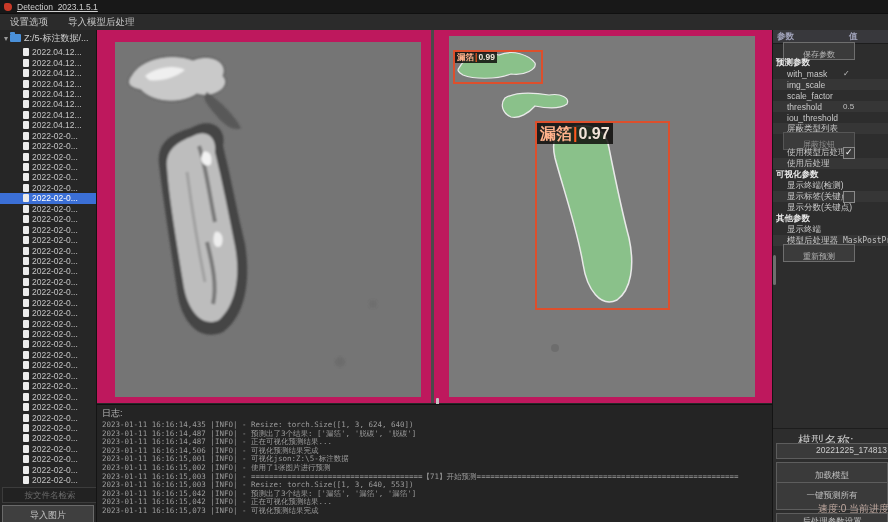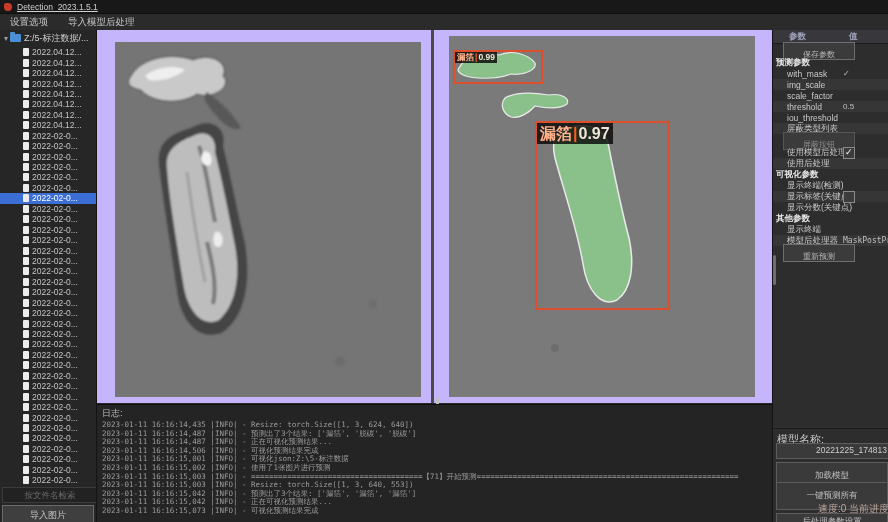--- a/index.html
+++ b/index.html
@@ -29,21 +29,21 @@
   .file-icon{width:6px;height:8px;background:#ececec;border-radius:1px;margin-right:3px;flex:none;}
   .ti-label{overflow:hidden;}
   .search{position:absolute;left:2px;bottom:19px;width:88px;height:14px;background:#222;
           border:1px solid #3c3c3c;color:#bbb;font-size:8.5px;padding:0 3px;text-align:center;}
   .search::placeholder{color:#6b6b6b;}
   .import-btn{position:absolute;left:2px;bottom:-3px;width:92px;height:20px;background:#3f3f3f;
           border:1px solid #6a6a6a;color:#c2c2c2;font-size:9px;}
 
   
   .center{position:absolute;left:97px;top:30px;width:675px;height:492px;}
-  .viewer{position:absolute;left:0;top:0;width:675px;height:373px;background:#c4b5fd;}
+  .viewer{position:absolute;left:0;top:0;width:675px;height:373px;background:#be185d;}
   .photo{position:absolute;background:#757575;overflow:hidden;}
   .photo-left{left:18px;top:12px;width:306px;height:355px;}
   .photo-right{left:352px;top:6px;width:306px;height:361px;background:#7a7a7a;}
   .ph-svg{position:absolute;left:0;top:0;}
   .vdivider{position:absolute;left:334px;top:0;width:3px;height:373px;background:#4a4a4a;}
   .splitter{position:absolute;left:339px;top:368px;width:3px;height:14px;background:#c2c2c2;border-radius:1px;}
 
   .det-box{position:absolute;border:2px solid #dd4f2c;}
   .b1{left:4px;top:14px;width:86px;height:30px;}
   .b2{left:47px;top:52px;width:76px;height:32px;}
@@ -58,37 +58,37 @@
   .log-title{font-size:9px;color:#b8b8b8;padding:2px 0 1px 5px;}
   .log-lines{padding-left:5px;}
   .log-line{font-family:"DejaVu Sans Mono","Liberation Mono",monospace;font-size:7.5px;line-height:8.6px;
             color:#9c9c9c;white-space:nowrap;}
 
   
   .rightpanel{position:absolute;left:772px;top:30px;width:116px;height:492px;background:#2d2d2d;
               border-left:1px solid #141414;overflow:hidden;}
   .phead{position:relative;height:13px;background:#38383c;border-bottom:1px solid #1d1d1d;}
   .ph-param,.ph-value{position:absolute;top:1px;font-size:8.5px;font-weight:bold;color:#a2a4bc;}
-  .ph-param{left:4px;margin-left:12px;} .ph-value{left:76px;}
+  .ph-param{left:4px;} .ph-value{left:76px;}
   .prows{position:absolute;left:0;top:14px;width:116px;}
   .p-section{height:11px;line-height:11px;font-size:8.5px;font-weight:bold;color:#e8e8e8;padding-left:3px;}
   .p-row{height:11px;display:flex;align-items:center;}
   .p-row.band{background:#363636;}
   .p-label{font-size:8.5px;color:#c9c9c9;padding-left:14px;flex:none;white-space:nowrap;}
   .p-value{position:absolute;left:70px;font-size:8px;color:#c0c0c0;white-space:nowrap;}
   .p-btnrow{height:13px;display:flex;align-items:center;}
   .p-btn{margin-left:10px;width:72px;height:11px;background:#3b3b3b;border:1px solid #6e6e6e;
          color:#b8b8b8;font-size:8px;line-height:8px;padding:8px;}
   .p-btn.dis{color:#8a8a8a;border-color:#565656;}
   .checkbox{width:10px;height:10px;background:#3c3c3c;border:1px solid #8a8a8a;position:relative;}
   .checkbox.checked::after{content:"✓";position:absolute;left:1px;top:-1px;color:#fff;font-size:9px;}
   .pscroll{position:absolute;left:0;top:225px;width:3px;height:30px;background:#6e6e6e;border-radius:2px;}
 
   .model-section{position:absolute;left:0;top:398px;width:116px;height:94px;border-top:1px solid #1d1d1d;}
-  .mn-label{font-size:11px;color:#c6c6c6;padding:3px 0 2px 4px;}
+  .mn-label{font-size:13px;color:#c6c6c6;padding:3px 0 2px 4px;margin-left:21px;}
   .mn-field{position:absolute;left:3px;top:14px;width:110px;height:14px;background:#3a3a3a;
             border:1px solid #5d5d5d;font-size:8.5px;color:#cdcdcd;text-align:right;line-height:13px;padding-right:2px;overflow:hidden;}
   .rp-btn{position:absolute;left:3px;width:112px;height:28px;background:#3a3a3a;border:1px solid #5d5d5d;
           color:#c2c2c2;font-size:8.5px;}
   .btn-load{top:33px;} .btn-all{top:53px;} .btn-post{top:84px;height:18px;}
   .speed{position:absolute;left:0;top:73px;width:116px;text-align:right;font-size:10px;color:#c0a9a0;white-space:nowrap;}
 </style>
 </head>
 <body>
 

